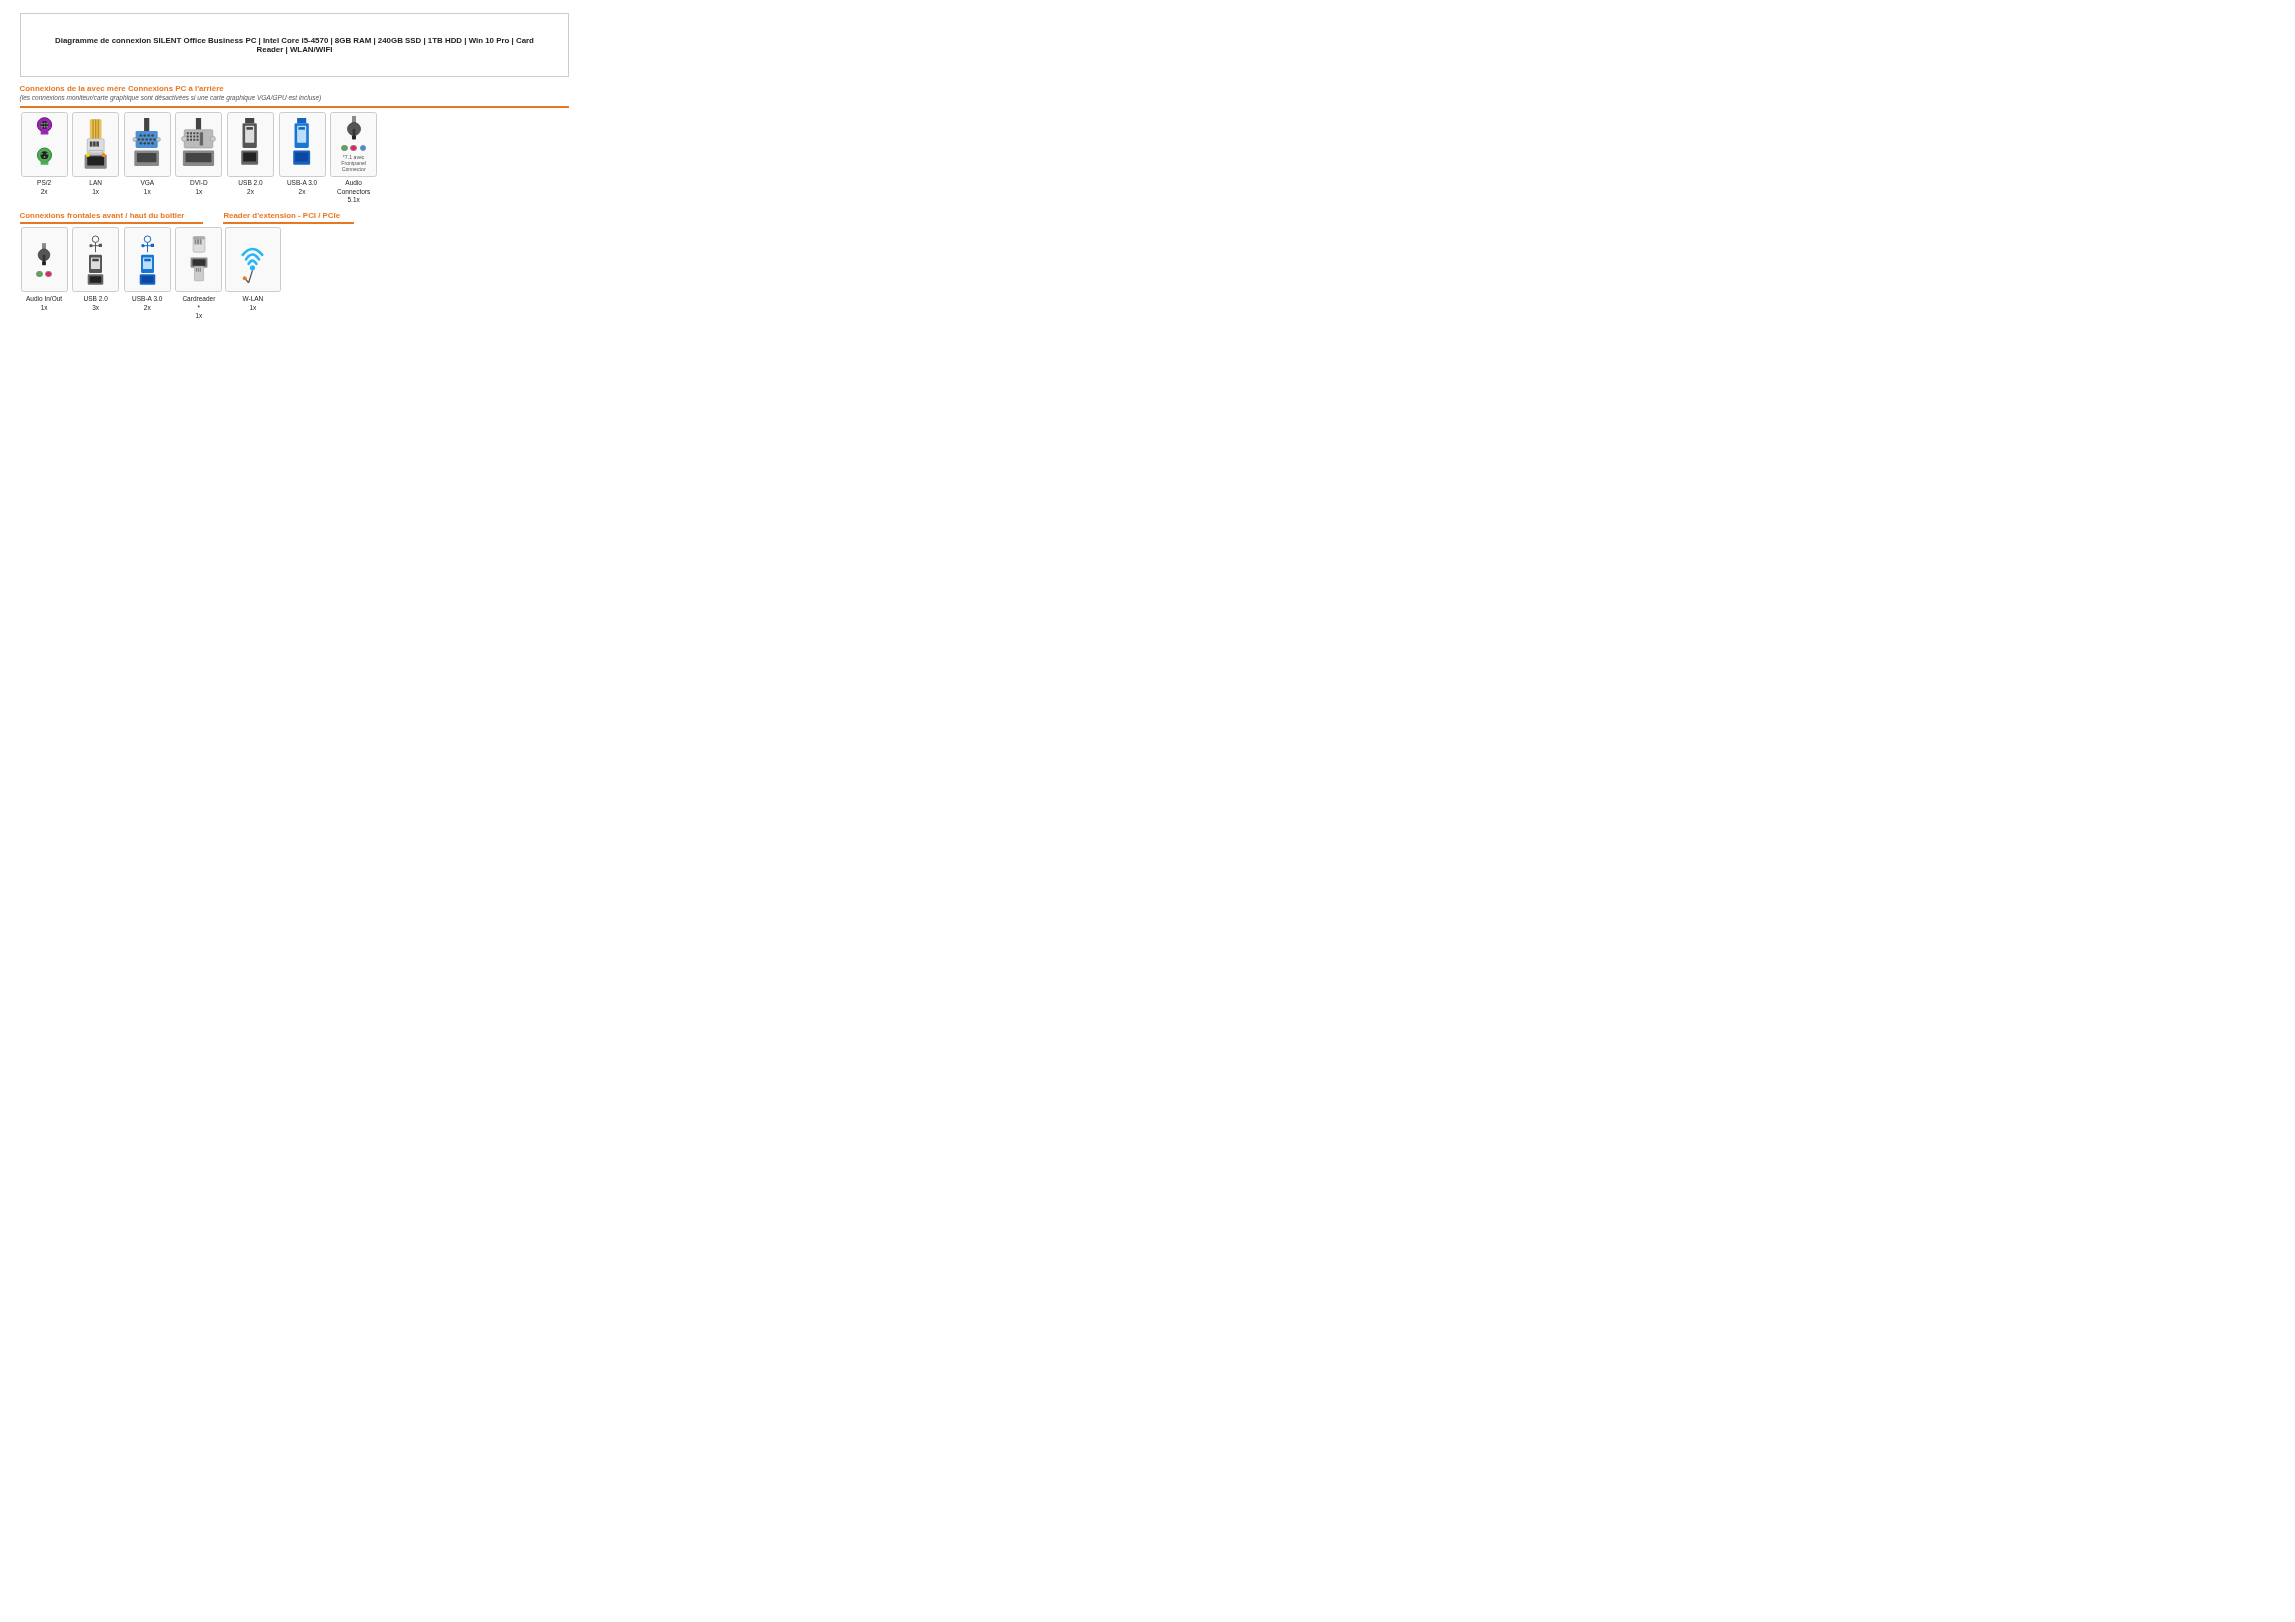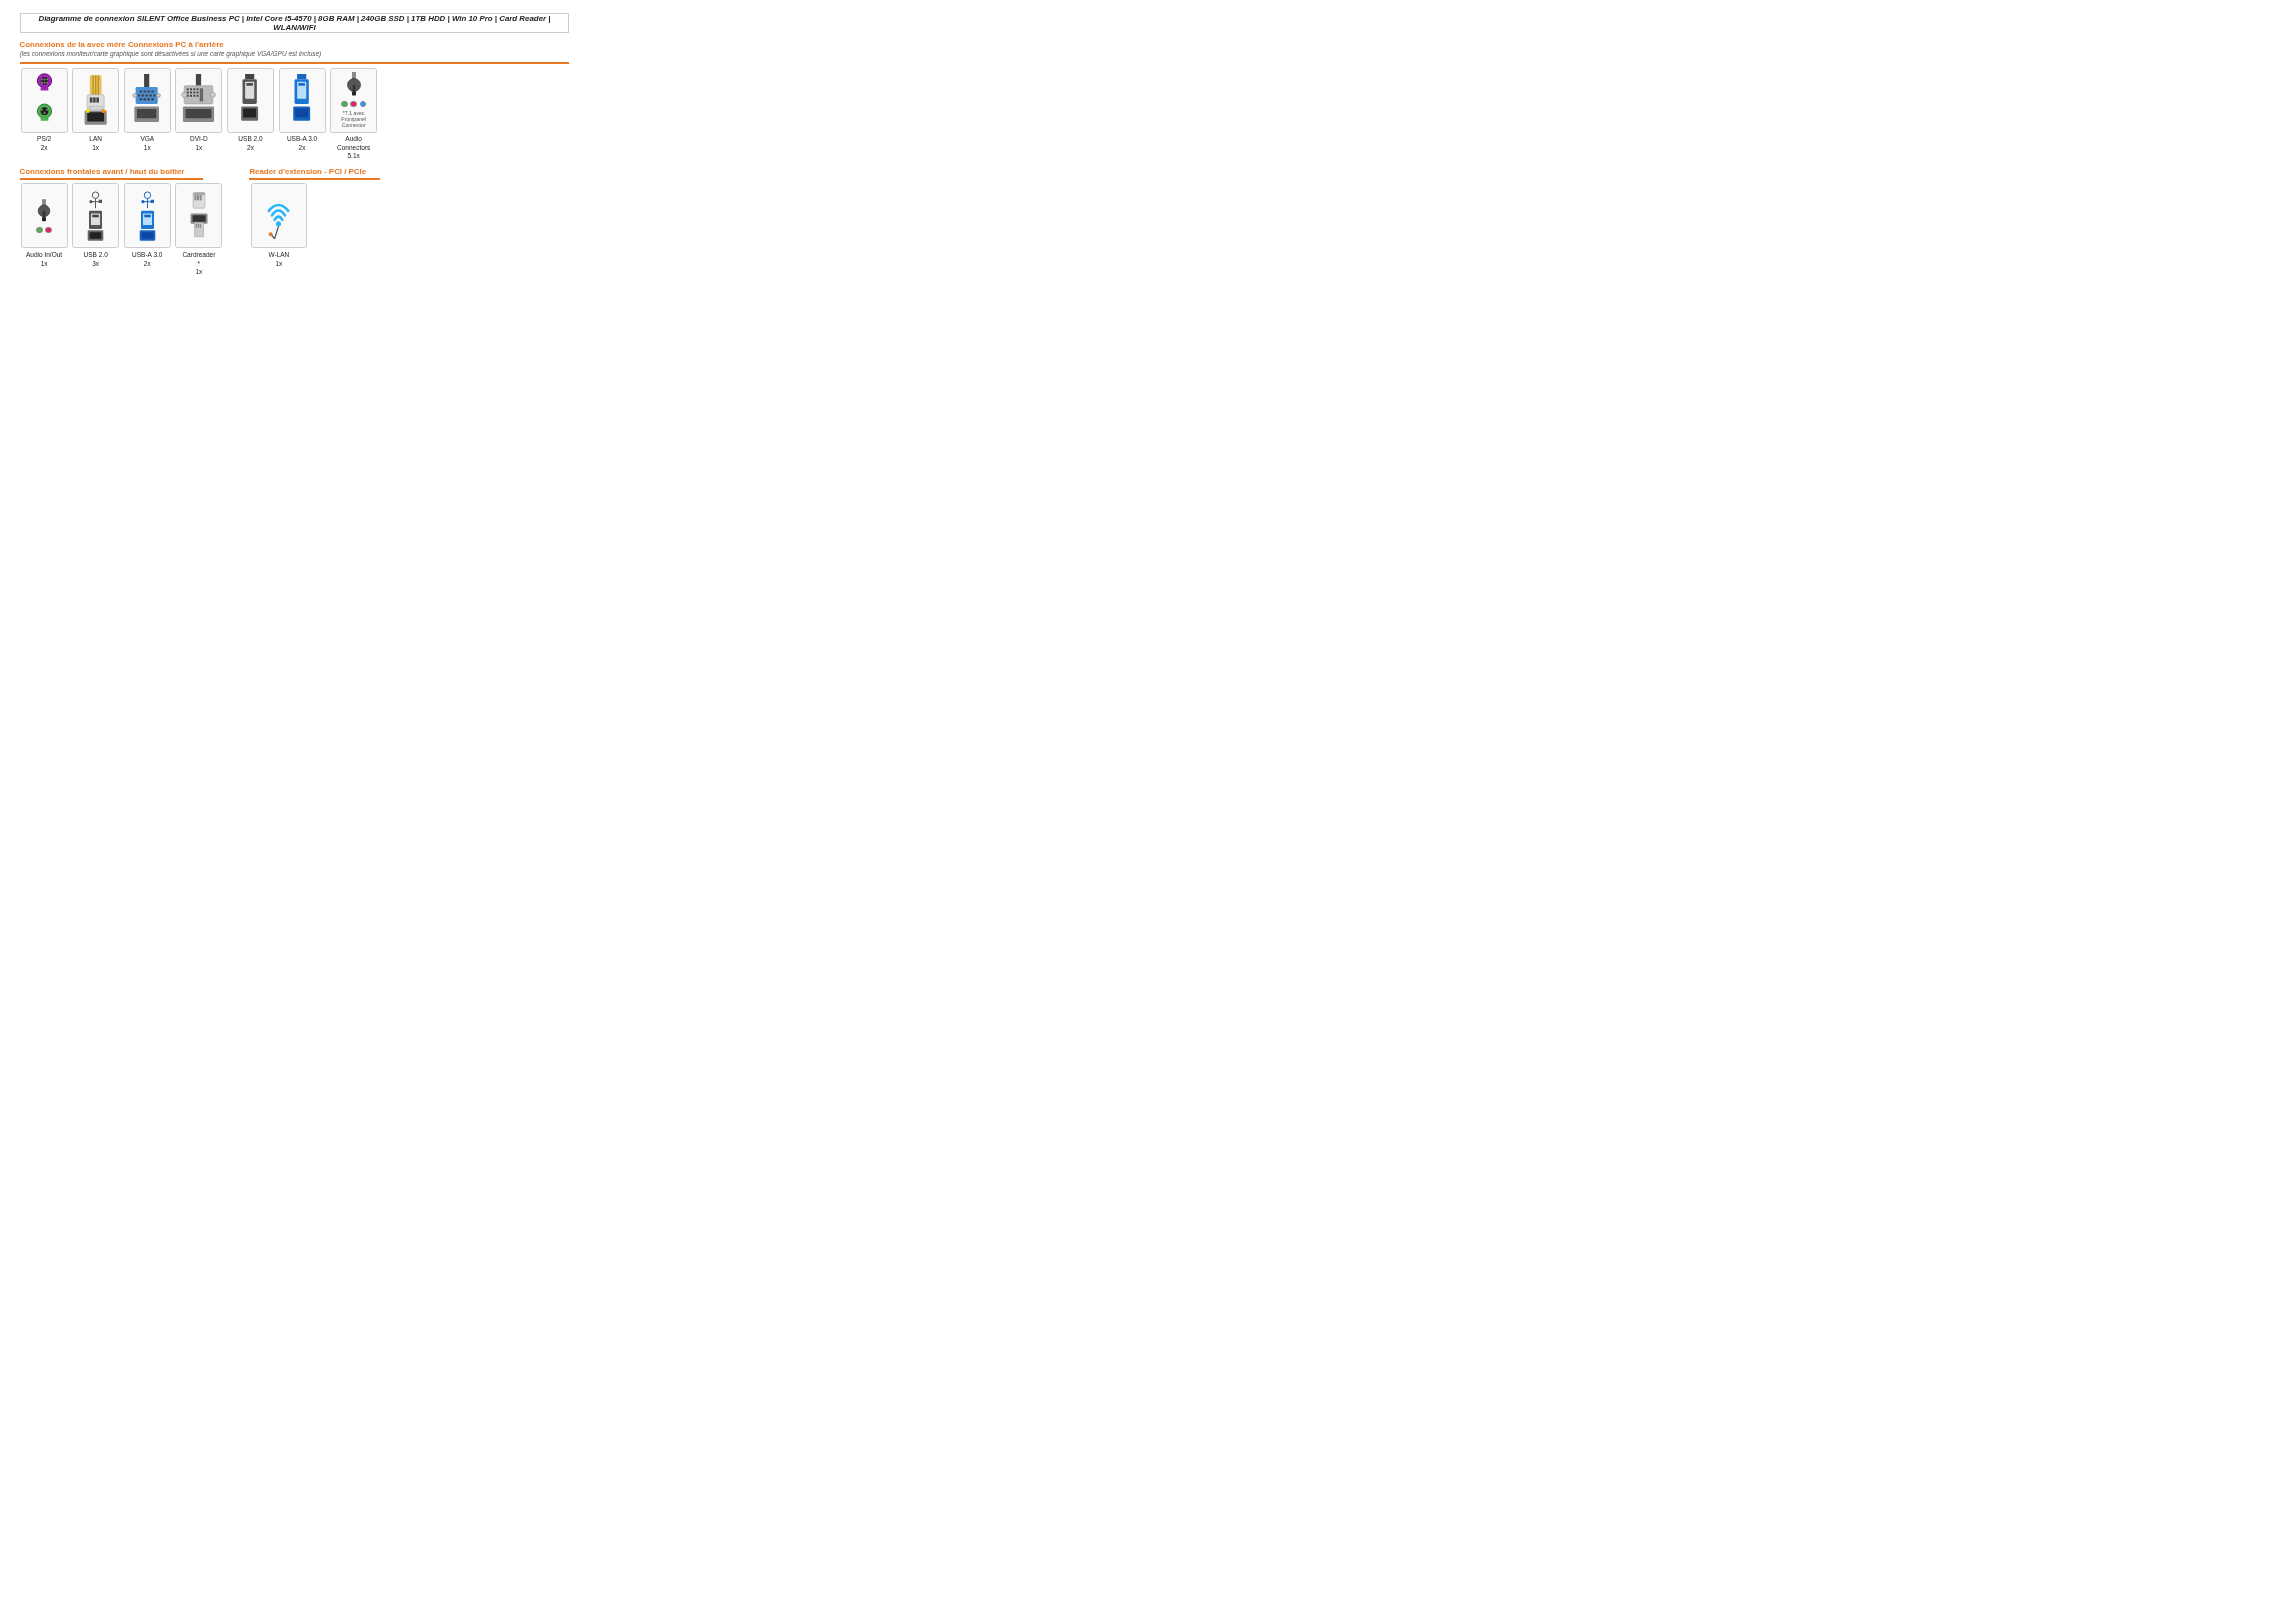--- a/index.html
+++ b/index.html
@@ -10,22 +10,21 @@
       color: #222;
       padding: 13px 19.6px;
       width: 589px;
     }
     .page-title {
       font-size: 7.9px;
       font-weight: bold;
       text-align: center;
       margin-bottom: 6.5px;
       border: 0.7px solid #ccc;
-      padding: 0;
-      font-style: italic;
+      padding: 22px;
     }
     .section-title {
       font-size: 7.9px;
       font-weight: bold;
       color: #E87722;
       margin-bottom: 1.3px;
     }
     .section-subtitle {
       font-size: 6.5px;
       font-style: italic;
@@ -279,21 +278,21 @@
         </div>
         <div class="audio-note">*7.1 avec
 Frontpanel
 Connector</div>
       </div>
       <div class="connector-label">Audio<br>Connectors<br>5.1x</div>
     </div>
 
   </div>
 
-  <div style="display:flex; flex-direction:row; gap:26px; margin-top:6.5px;">
+  <div style="display:flex; flex-direction:row; margin-top:6.5px;">
 
     <div>
       <div class="section-title">Connexions frontales avant / haut du boîtier</div>
       <div class="divider-line orange-bar" style="width:183px;"></div>
       <div class="connector-grid" style="margin-top:3.9px;">
 
         <div class="connector-item">
           <div class="connector-box">
             <svg width="26" height="25" viewBox="0 0 40 38">
               <rect x="17" y="0" width="6" height="15" fill="#888"></rect>

